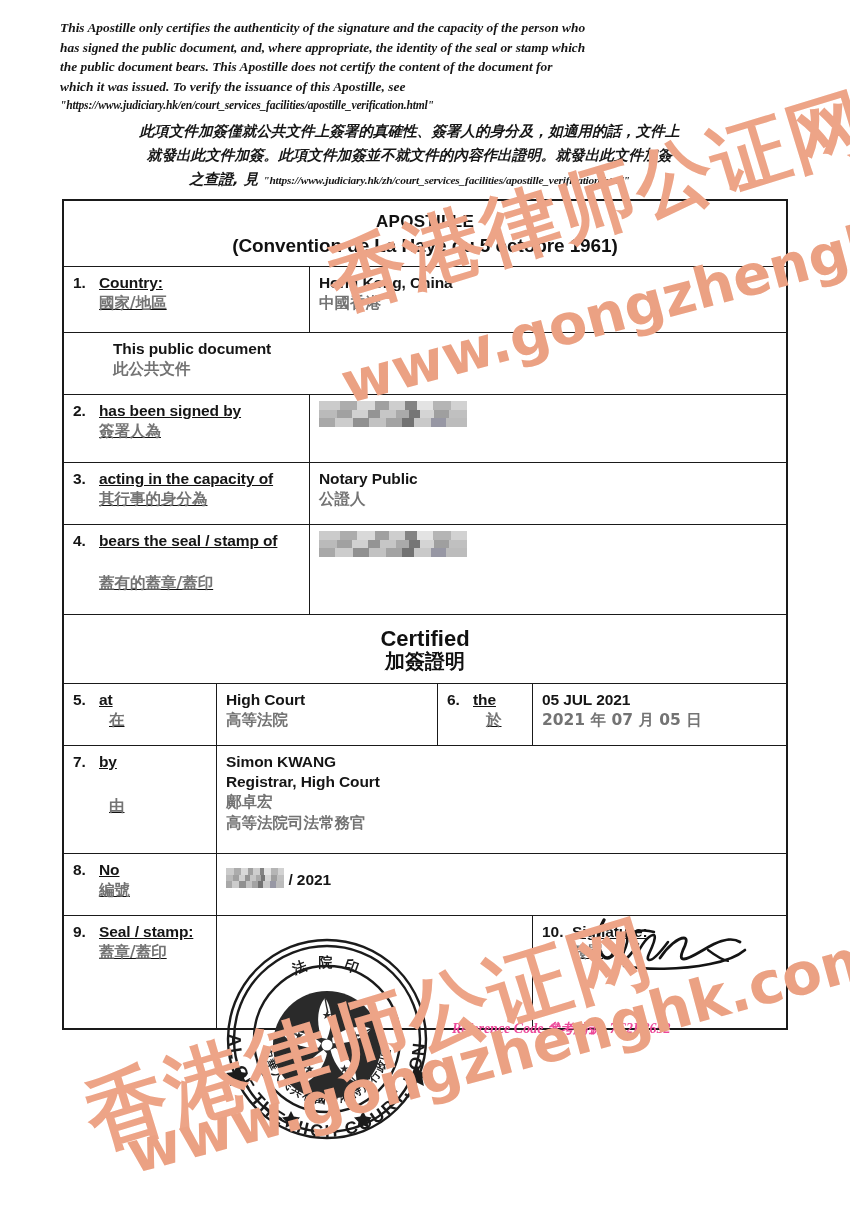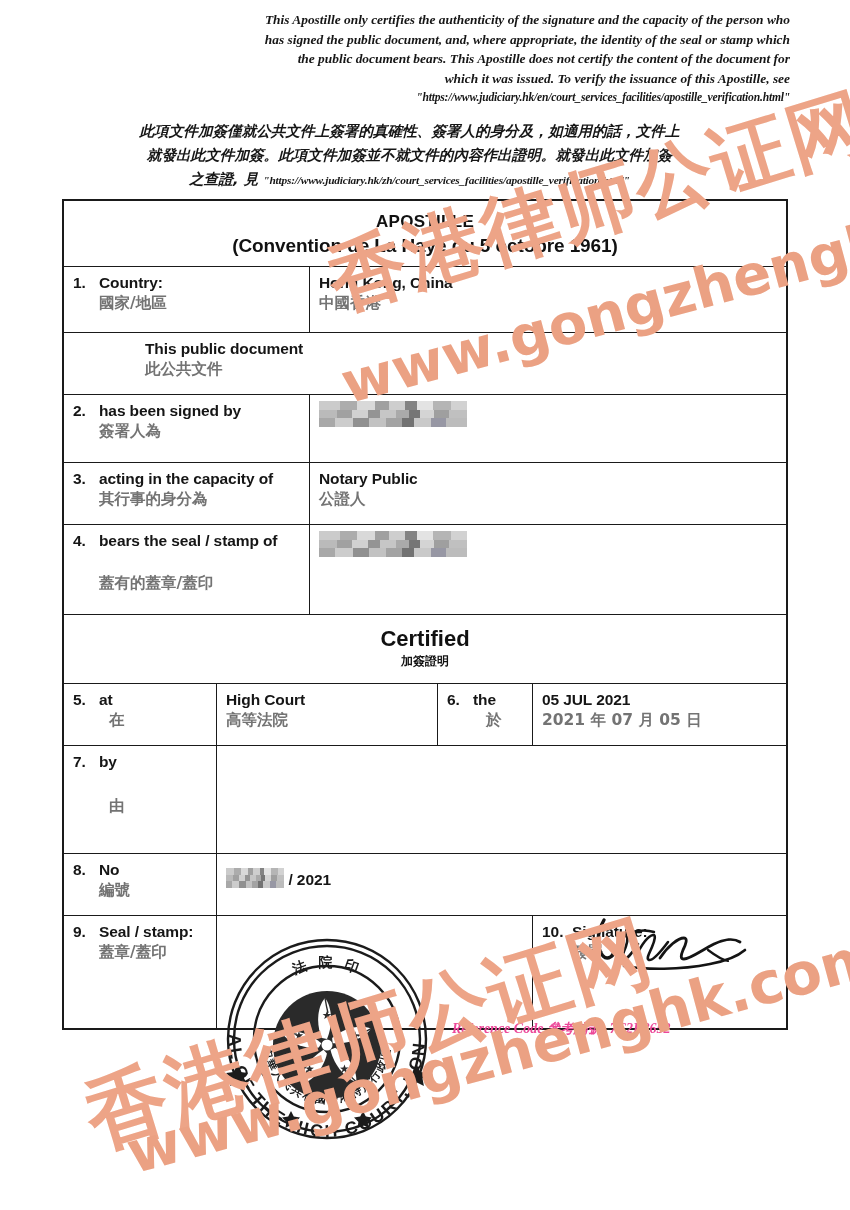--- a/index.html
+++ b/index.html
@@ -31,22 +31,22 @@
     color:#eba183;
     white-space:nowrap;
   }
   .wm-a{ top:150px; left:318px; font-size:78px; transform:rotate(-17deg); }
   .wm-b{ top:980px; left:75px; font-size:82px; transform:rotate(-17deg); }
   .wm-c{ top:255px; left:330px; font-size:56px; transform:rotate(-15deg); }
   .wm-d{ top:1020px; left:115px; font-size:58px; transform:rotate(-15deg); }
 
   
   .hdr{
-    position:absolute;left:60px;top:10px;width:730px;
-    text-align:right;
+    position:absolute;left:60px;top:18px;width:730px;
+    text-align:left;
     font-family:"Liberation Serif", serif;
     font-style:italic;font-weight:700;
     font-size:13.4px;line-height:19.5px;
     color:#161616;
     z-index:20;
   }
   .hdr .ln{display:block;}
   .hdr .url{font-size:11.6px;letter-spacing:-0.2px;}
   .hdr-cn{
     position:absolute;left:42px;top:119px;width:735px;
@@ -82,26 +82,26 @@
   .num{font-family:"Liberation Sans", sans-serif;font-weight:700;font-size:15.5px;line-height:20px;color:#151515;}
 
   
   .titlerow{display:block;text-align:center;padding:9px 0 8px;border-bottom:1.6px solid #1a1a1a;}
   .t1{font-family:"Liberation Sans", sans-serif;font-weight:700;font-size:17px;line-height:24px;letter-spacing:0.3px;}
   .t2{font-family:"Liberation Sans", sans-serif;font-weight:700;font-size:19px;line-height:24px;letter-spacing:-0.1px;}
 
   
   .certrow{display:block;text-align:center;padding:12px 0 10px;border-bottom:1.6px solid #1a1a1a;}
   .c1{font-family:"Liberation Sans", sans-serif;font-weight:700;font-size:22px;line-height:23px;}
-  .c2{font-family:"DejaVu Sans", sans-serif;font-weight:700;font-size:12px;line-height:23px;}
+  .c2{font-family:"DejaVu Sans", sans-serif;font-weight:700;font-size:20px;line-height:23px;}
 
   
   .lbl{display:flex;}
   .lbl .idx{width:26px;flex:0 0 26px;}
-  .lbl .txt{flex:1;}
+  .lbl .txt{flex:1;text-decoration:underline;}
 
   
   .redact{
     display:inline-block;
     position:relative;
     background:
       linear-gradient(90deg,#b7b7b7 0 12%,#9d9d9d 12% 22%,#cfcfcf 22% 33%,#8f8f8f 33% 41%,#c4c4c4 41% 52%,#a6a6a6 52% 61%,#6f6f6f 61% 68%,#d2d2d2 68% 78%,#9a9a9a 78% 88%,#bdbdbd 88% 100%);
     opacity:.95;
   }
   .redact::before{
@@ -168,21 +168,21 @@
           </div>
         </div>
       </div>
       <div class="cell" style="flex:1;">
         <div class="en">Hong Kong, China</div>
         <div class="cn">中國香港</div>
       </div>
     </div>
 
     <div class="row" style="min-height:62px;">
-      <div class="cell" style="flex:1;padding-left:49px;margin-left:32px;">
+      <div class="cell" style="flex:1;padding-left:49px;">
         <div class="en">This public document</div>
         <div class="cn">此公共文件</div>
       </div>
     </div>
 
     <div class="row" style="min-height:68px;">
       <div class="cell vline" style="width:246px;flex:0 0 246px;">
         <div class="lbl">
           <div class="idx num">2.</div>
           <div class="txt">
@@ -263,20 +263,26 @@
 
     <div class="row" style="min-height:108px;">
       <div class="cell vline" style="width:153px;flex:0 0 153px;">
         <div class="lbl">
           <div class="idx num">7.</div>
           <div class="txt">
             <div class="en">by</div>
             <div class="cn" style="padding-left:10px;margin-top:24px;">由</div>
           </div>
         </div>
+      </div>
+      <div class="cell" style="flex:1;">
+        <div class="en">Simon KWANG</div>
+        <div class="en">Registrar, High Court</div>
+        <div class="cn">鄺卓宏</div>
+        <div class="cn">高等法院司法常務官</div>
       </div>
     </div>
 
     <div class="row" style="min-height:62px;">
       <div class="cell vline" style="width:153px;flex:0 0 153px;">
         <div class="lbl">
           <div class="idx num">8.</div>
           <div class="txt">
             <div class="en">No</div>
             <div class="cn">編號</div>

